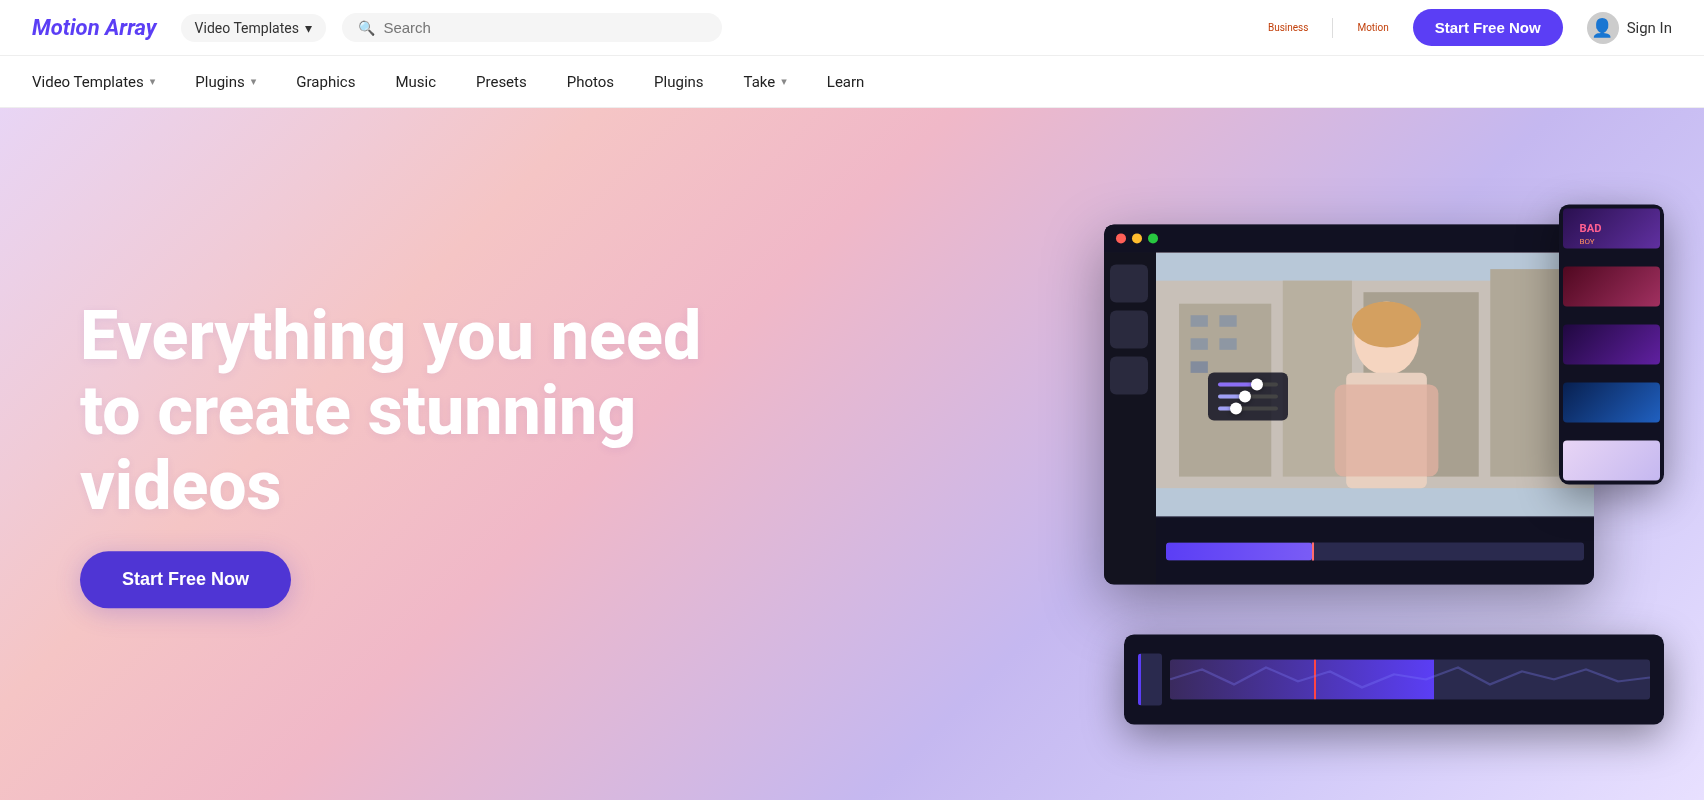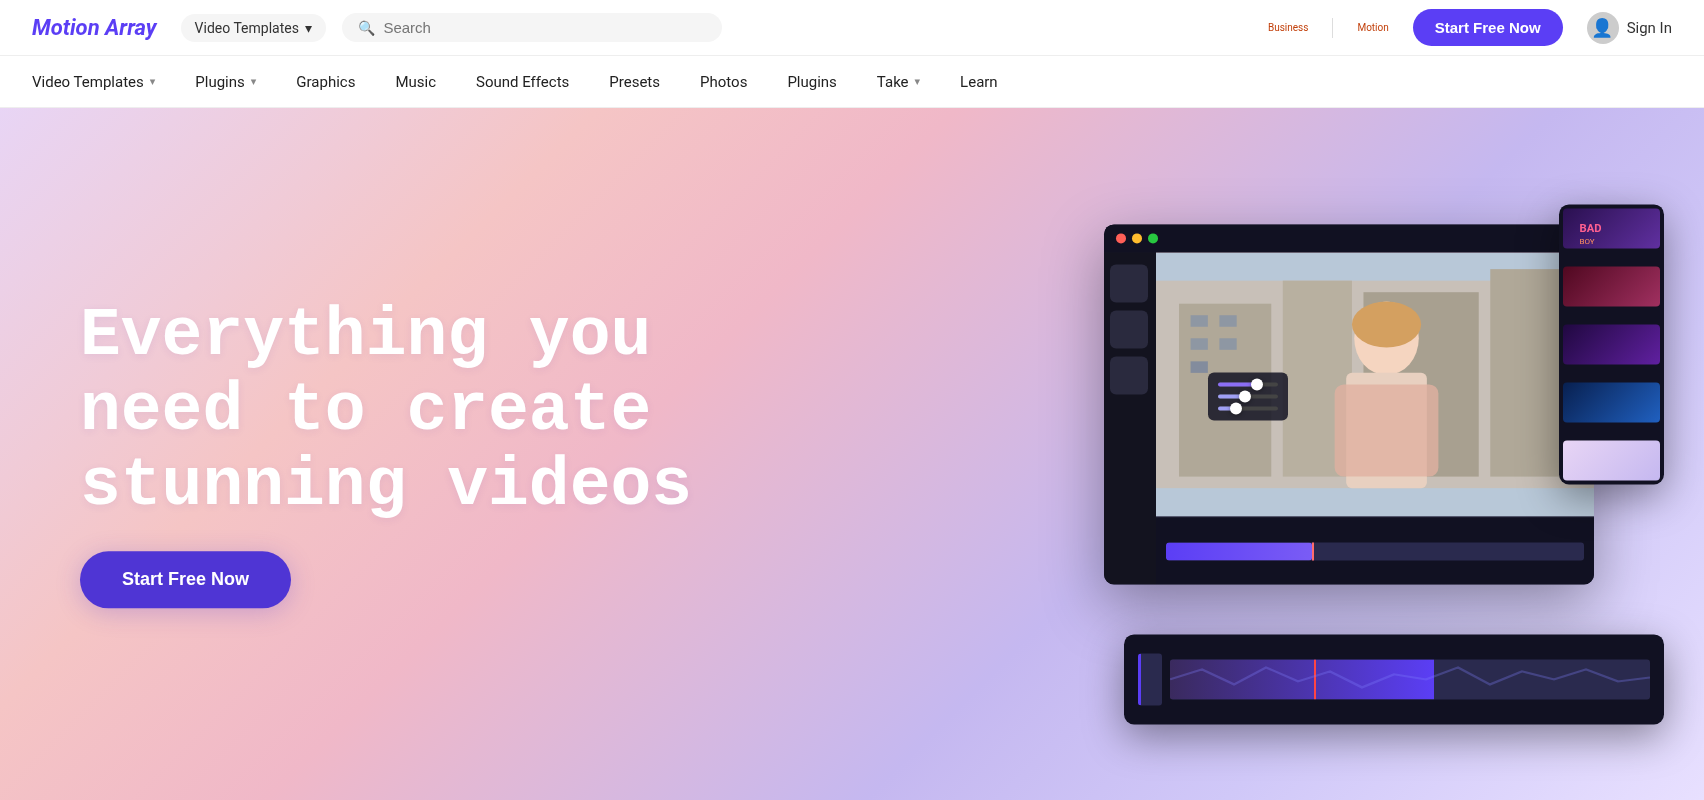--- a/index.html
+++ b/index.html
@@ -139,21 +139,20 @@
       transform: translateY(-50%);
       max-width: 680px;
     }
     .hero-heading {
       font-size: 68px;
       font-weight: 800;
       color: #fff;
       line-height: 1.1;
       margin-bottom: 28px;
       text-shadow: 0 2px 8px rgba(80,40,160,0.08);
-      font-family: Liberation Mono, monospace;
     }
     .hero-sub {
       font-size: 19px;
       color: #fff;
       line-height: 1.6;
       margin-bottom: 44px;
       max-width: 560px;
       opacity: 0.95;
     }
     .hero-cta {
@@ -330,23 +329,20 @@
   </div>
   <div class="nav-item">
     <span>Plugins</span>
     <span class="nav-chevron">▾</span>
   </div>
   <div class="nav-item">
     <span>Graphics</span>
   </div>
   <div class="nav-item">
     <span>Music</span>
-  </div>
-  <div class="nav-item">
-    <span>Sound Effects</span>
   </div>
   <div class="nav-item">
     <span>Presets</span>
   </div>
   <div class="nav-item">
     <span>Photos</span>
   </div>
   <div class="nav-item">
     <span>Plugins</span>
   </div>

